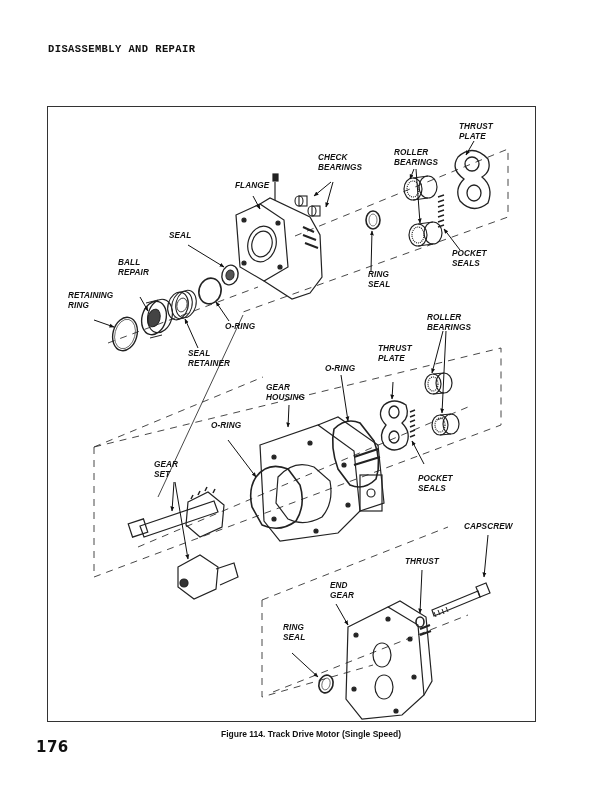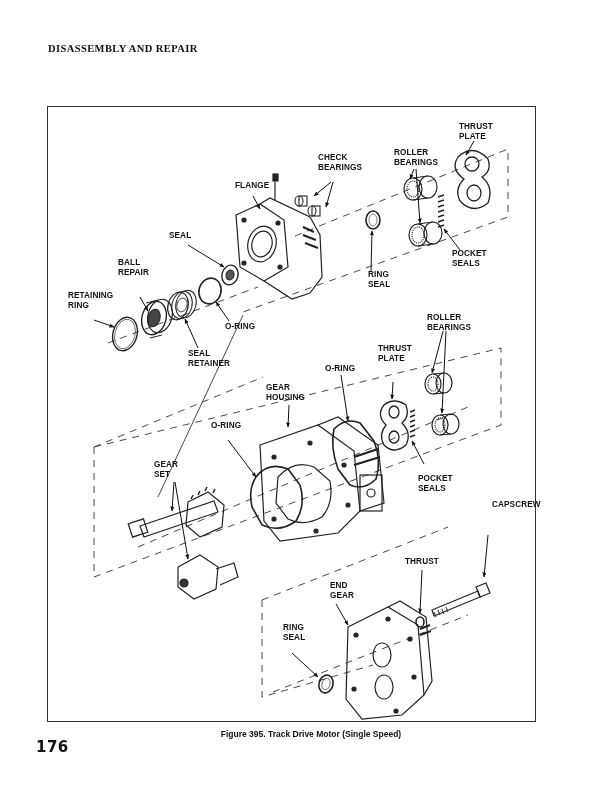--- a/index.html
+++ b/index.html
@@ -1,20 +1,20 @@
 <!DOCTYPE html>
 <html><head>
 <meta charset="utf-8">
 <style>
   html, body { margin: 0; padding: 0; background: #ffffff; }
   body { width: 612px; height: 792px; position: relative; overflow: hidden; font-family: "Liberation Sans", sans-serif; color: #111; }
-  .section-heading { position: absolute; left: 48px; top: 43px; font-family: Liberation Serif, serif; font-weight: bold; font-size: 10.5px; letter-spacing: 0.4px; color: #111; }
+  .section-heading { position: absolute; left: 48px; top: 43px; font-family: Liberation Mono, monospace; font-weight: bold; font-size: 10.5px; letter-spacing: 0.4px; color: #111; }
   .figure-frame { position: absolute; left: 47px; top: 106px; width: 489px; height: 616px; border: 1.2px solid #333; box-sizing: border-box; }
   .figure-frame svg { position: absolute; left: 0; top: 0; }
-  .callout { position: absolute; font-family: "Liberation Sans", sans-serif; font-weight: bold; font-size: 8.2px; line-height: 10px; color: #111; white-space: pre; letter-spacing: 0.1px; }
+  .callout { position: absolute; font-family: "Liberation Sans", sans-serif; font-weight: bold; font-size: 8.2px; line-height: 10px; color: #111; white-space: pre; letter-spacing: 0.1px; font-style: italic; }
   .caption { position: absolute; left: 0; width: 612px; top: 729px; text-align: center; font-family: "Liberation Sans", sans-serif; font-weight: bold; font-size: 8.5px; color: #111; padding-left: 10px; box-sizing: border-box;}
   .page-number { position: absolute; left: 36px; top: 738px; font-family: "DejaVu Sans", sans-serif; font-weight: bold; font-size: 15px; color: #111; letter-spacing: 0.5px; }
 </style>
 </head>
 <body>
 
 <div class="section-heading">DISASSEMBLY AND REPAIR</div>
 
 <div class="figure-frame">
   <svg width="489" height="616" viewBox="0 0 489 616">
@@ -258,22 +258,22 @@
 PLATE</div>
   <div class="callout" style="left:277px; top:257px;">O-RING</div>
   <div class="callout" style="left:218px; top:276px;">GEAR
 HOUSING</div>
   <div class="callout" style="left:163px; top:314px;">O-RING</div>
   <div class="callout" style="left:106px; top:353px;">GEAR
 SET</div>
   <div class="callout" style="left:370px; top:367px;">POCKET
 SEALS</div>
 
-  <div class="callout" style="left:416px; top:393px;margin-left:28px;">CAPSCREW</div>
+  <div class="callout" style="left:416px; top:415px;">CAPSCREW</div>
   <div class="callout" style="left:357px; top:450px;">THRUST</div>
   <div class="callout" style="left:282px; top:474px;">END
 GEAR</div>
   <div class="callout" style="left:235px; top:516px;">RING
 SEAL</div>
 </div>
 
-<div class="caption">Figure 395. Track Drive Motor (Single Speed)</div>
+<div class="caption">Figure 114. Track Drive Motor (Single Speed)</div>
 <div class="page-number">176</div>
 
 </body></html>

